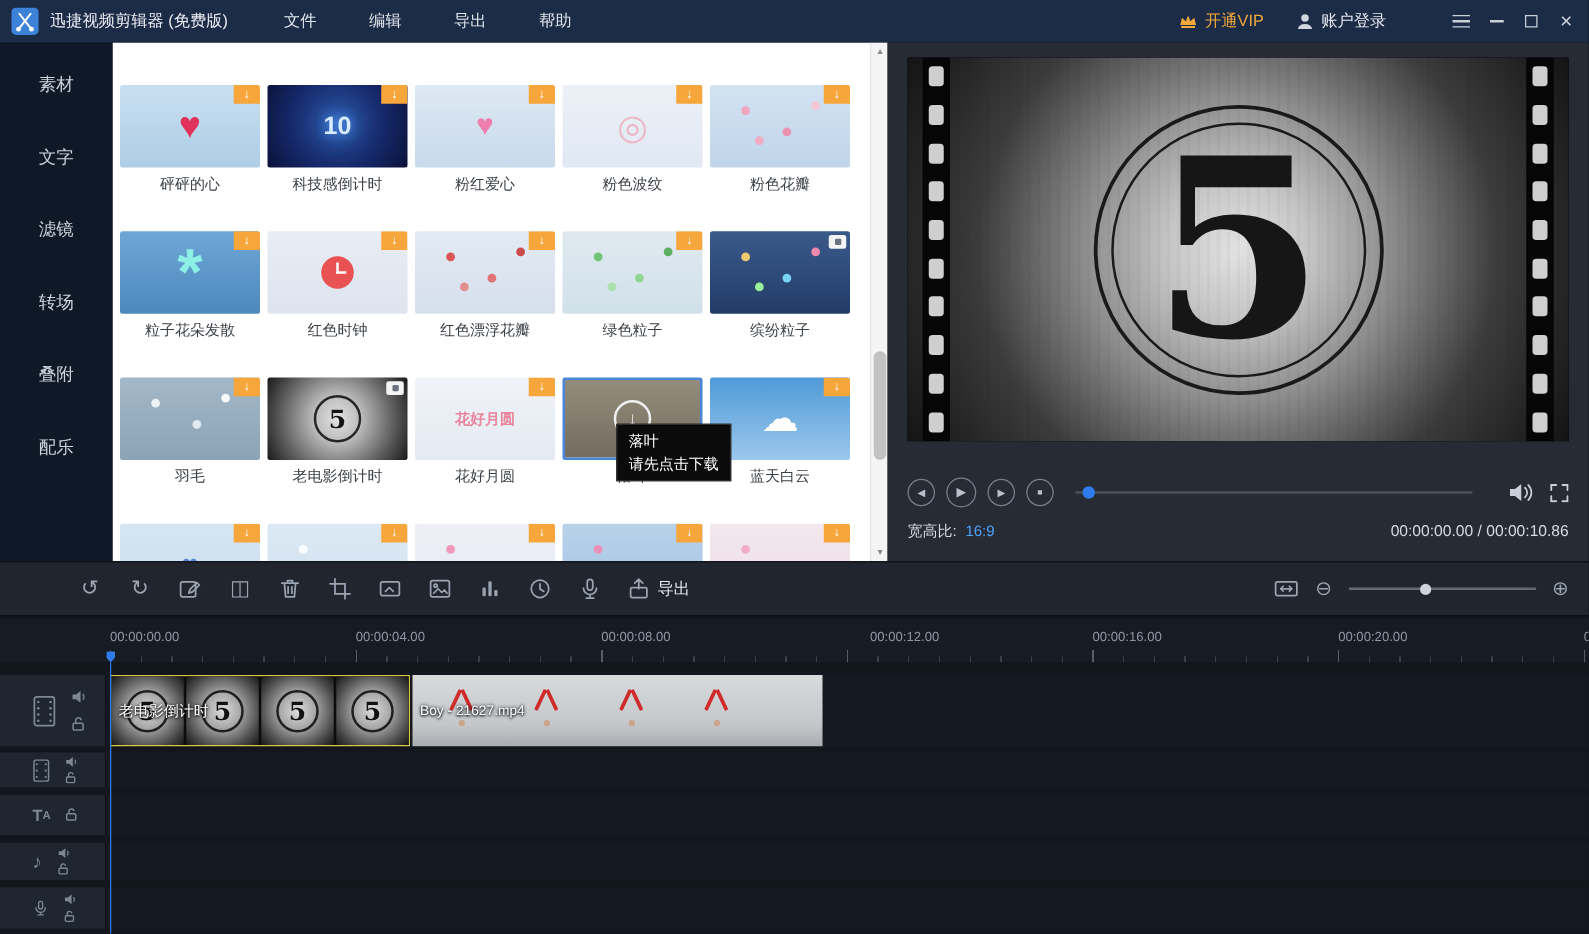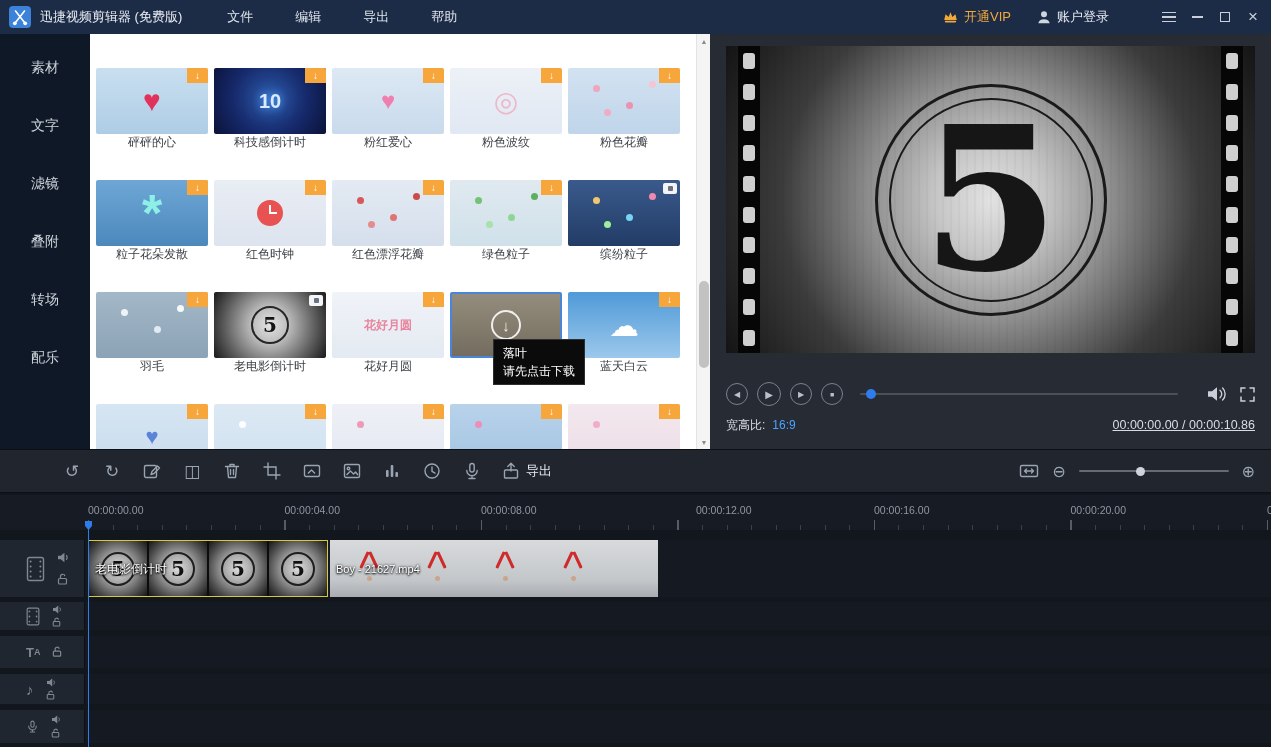--- a/index.html
+++ b/index.html
@@ -40,21 +40,21 @@
   .d0{left:22%;top:26%} .d1{left:52%;top:52%} .d2{left:72%;top:20%} .d3{left:32%;top:62%}
   .badge { position:absolute; top:0; right:0; width:21px; height:15px; background:#f6a63b; color:#fff; font-size:10px; font-weight:bold; text-align:center; line-height:15px; }
   .vbadge { position:absolute; top:3px; right:3px; width:14px; height:11px; background:#f2f4f6; border-radius:2px; }
   .vbadge i { display:block; margin:3px auto 0; width:5px; height:5px; background:#6a7280; border-radius:1px; }
   .clockface { position:absolute; left:50%; top:50%; transform:translate(-50%,-50%); width:26px; height:26px; background:#e85252; border-radius:50%; }
   .clockface .h1 { position:absolute; left:12px; top:5px; width:2px; height:9px; background:#fff; }
   .clockface .h2 { position:absolute; left:12px; top:12px; width:8px; height:2px; background:#fff; }
   .mini-ring { position:absolute; left:50%; top:50%; transform:translate(-50%,-50%); width:38px; height:38px; border:2px solid #262626; border-radius:50%; display:flex; align-items:center; justify-content:center; }
   .mini-ring span { font-family:"DejaVu Serif","Liberation Serif",serif; font-size:20px; font-weight:bold; color:#141414; }
   .dlc { position:absolute; left:50%; top:50%; transform:translate(-50%,-50%); width:30px; height:30px; border:2px solid #efefef; border-radius:50%; color:#efefef; font-size:15px; font-weight:bold; display:flex; align-items:center; justify-content:center; }
-  .glabel { font-size:12px; color:#3a3f45; text-align:center; white-space:nowrap; overflow:hidden; }
+  .glabel { margin-top:5px; font-size:12px; color:#3a3f45; text-align:center; white-space:nowrap; overflow:hidden; }
   .tooltip { position:absolute; left:403px; top:305px; background:#0b0b0b; border:1px solid #2e2e2e; color:#fff; font-size:12px; line-height:18px; padding:4px 9px; z-index:9; white-space:nowrap; }
   .scrollbar { position:absolute; right:0; top:0; width:14px; height:415px; background:#f4f4f4; border-left:1px solid #e3e3e3; }
   .sb-arrow { position:absolute; left:0; width:14px; height:14px; color:#8a8a8a; font-size:7px; display:flex; align-items:center; justify-content:center; }
   .sb-arrow.up { top:0; } .sb-arrow.down { bottom:0; }
   .sb-thumb { position:absolute; left:2px; top:247px; width:10px; height:87px; background:#c2c2c2; border-radius:5px; }
 
   
   .preview { position:absolute; top:34px; left:710px; width:561px; height:415px; background:#262b34; }
   .video-area { position:absolute; left:16px; top:12px; width:529px; height:307px; background:#000; overflow:hidden; }
   .film { position:absolute; inset:0; background:radial-gradient(circle at 50% 50%, #e2e2e2 0%, #c6c6c6 18%, #8d8d8d 40%, #3c3c3c 68%, #141414 100%); }
@@ -67,21 +67,21 @@
   .big-number { position:absolute; inset:0; display:flex; align-items:center; justify-content:center; font-family:"DejaVu Serif","Liberation Serif",serif; font-size:198px; font-weight:bold; color:#161616; z-index:1; }
   .pcontrols { position:absolute; left:16px; right:16px; top:346px; height:28px; display:flex; align-items:center; }
   .pbtn { width:22px; height:22px; border:1px solid #78828f; border-radius:50%; display:flex; align-items:center; justify-content:center; color:#b7c0cb; font-size:8px; margin-right:9px; background:transparent; }
   .pbtn.play { width:24px; height:24px; font-size:10px; }
   .pbtn.stop { font-size:7px; }
   .seek { flex:1; height:2px; background:#4a5058; position:relative; margin:0 16px 0 8px; border-radius:1px; }
   .seek-dot { position:absolute; left:6px; top:-4px; width:10px; height:10px; border-radius:50%; background:#2f7ced; }
   .pc-ico { margin-left:13px; display:flex; align-items:center; }
   .pinfo { position:absolute; left:16px; right:16px; top:382px; height:18px; display:flex; align-items:center; font-size:12px; }
   .aspect-val { color:#4da3ff; margin-left:7px; }
-  .time-display { margin-left:auto; color:#d7dce3; font-size:12.5px;text-decoration:underline; }
+  .time-display { margin-left:auto; color:#d7dce3; font-size:12.5px; }
 
   
   .toolbar { position:absolute; top:449px; left:0; right:0; height:44px; background:#20252e; border-top:1px solid #0c1016; border-bottom:1px solid #0c1016; display:flex; align-items:center; z-index:6; }
   .tool-left { display:flex; align-items:center; gap:20px; margin-left:62px; }
   .ticon { width:20px; height:20px; display:flex; align-items:center; justify-content:center; color:#9aa4b0; font-size:17px; }
   .export-group { display:flex; align-items:center; gap:6px; color:#e6e9ee; font-size:13px; }
   .tool-right { margin-left:auto; margin-right:16px; display:flex; align-items:center; gap:13px; }
   .zoom-glyph { color:#9aa4b0; font-size:16px; }
   .zoom-slider { width:150px; height:2px; background:#646b74; position:relative; border-radius:1px; }
   .zoom-dot { position:absolute; left:38%; top:-3.5px; width:9px; height:9px; border-radius:50%; background:#cfd4da; }
@@ -174,22 +174,22 @@
           <span class="win-max"></span>
         </span>
       <span class="winbtn close">×</span>
     </div>
   </header>
 
   <nav class="sidebar">
       <div class="side-item">素材</div>
       <div class="side-item">文字</div>
       <div class="side-item">滤镜</div>
+      <div class="side-item">转场</div>
       <div class="side-item">叠附</div>
-      <div class="side-item">转场</div>
       <div class="side-item">配乐</div>
     </nav>
 
   <section class="library">
     <div class="grid">
         <div class="gitem">
           <div class="thumb" style="background: linear-gradient(rgb(201, 223, 240), rgb(174, 205, 229));">
             <div class="glyph" style="color: rgb(224, 50, 90); font-size: 30px;">♥</div>
             <div class="badge">↓</div>
           </div>

